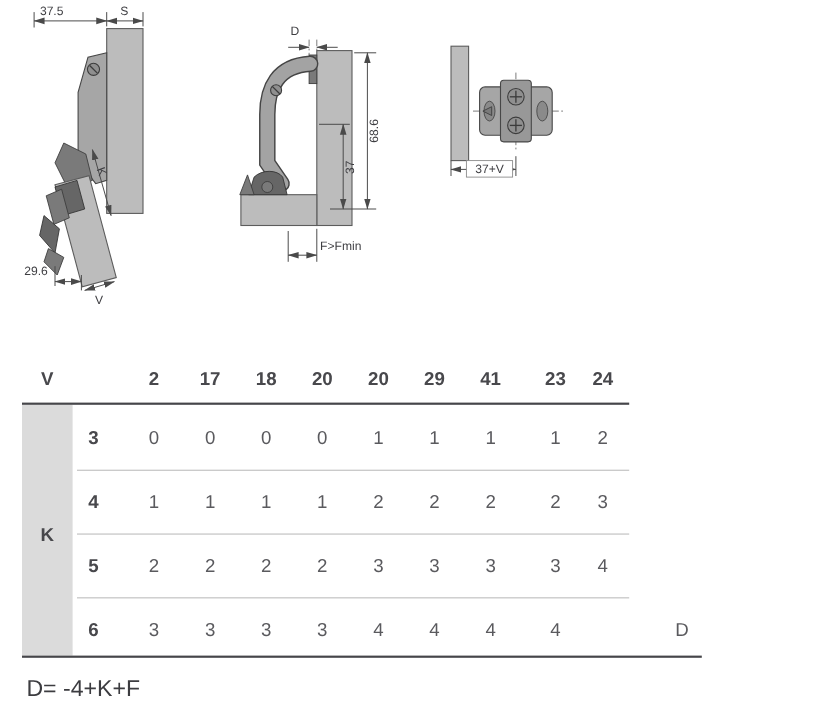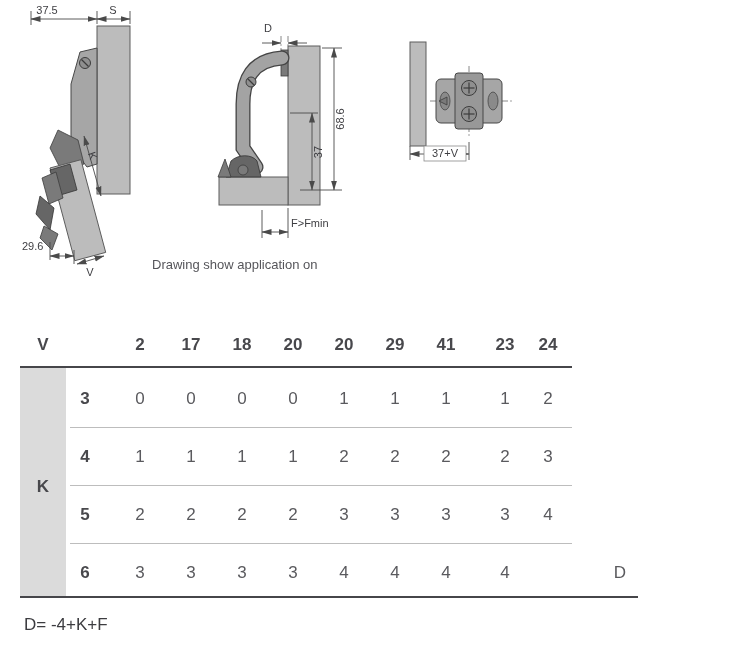--- a/index.html
+++ b/index.html
@@ -35,21 +35,21 @@
   .rh{top:335px}.r0{top:389px}.r1{top:447px}.r2{top:505px}.r3{top:563px}.rk{top:477px}
 
   .kband { position:absolute; left:20px; top:368px; width:46px; height:228px;
            background:#dbdbdb; }
   .rule  { position:absolute; left:20px; height:2px; background:#46464a; }
   #rule-top    { top:366px; width:552px; }
   #rule-bottom { top:596px; width:618px; }
   .sep   { position:absolute; left:70px; width:502px; height:1px; background:#bdbdbd; }
   #sep0{top:427px} #sep1{top:485px} #sep2{top:543px}
 
-  .formula { position:absolute; left:24px; top:615px; font-size:17px; color:#3c3c40; }
+  .formula { position:absolute; left:24px; top:615px; font-size:21px; color:#3c3c40; }
 </style>
 </head>
 <body>
 
 <svg width="741" height="320" viewBox="0 0 741 320">
   <defs>
     <marker id="ar" markerWidth="10" markerHeight="8" refX="9.5" refY="4" orient="auto-start-reverse" markerUnits="userSpaceOnUse">
       <path d="M10,4 L0,1 L0,7 Z" fill="#4a4a4a"></path>
     </marker>
   </defs>
@@ -137,21 +137,20 @@
 
     <line x1="410" y1="146" x2="410" y2="160" class="dim"></line>
     <line x1="469" y1="142" x2="469" y2="160" class="dim"></line>
     <line x1="410" y1="154" x2="469" y2="154" class="dim" marker-start="url(#ar)" marker-end="url(#ar)"></line>
     <rect x="424" y="146" width="42" height="15" fill="#ffffff" stroke="#8a8a8a" stroke-width="0.8"></rect>
     <text x="445" y="157" text-anchor="middle" class="dtxt">37+V</text>
   </g>
 </svg>
 
 <div class="caption">
-  <div>Drawing show application on</div>
 </div>
 
 <div>
   <div class="kband"></div>
   <div class="rule" id="rule-top"></div>
   <div class="rule" id="rule-bottom"></div>
   <div class="sep" id="sep0"></div>
   <div class="sep" id="sep1"></div>
   <div class="sep" id="sep2"></div>
 

